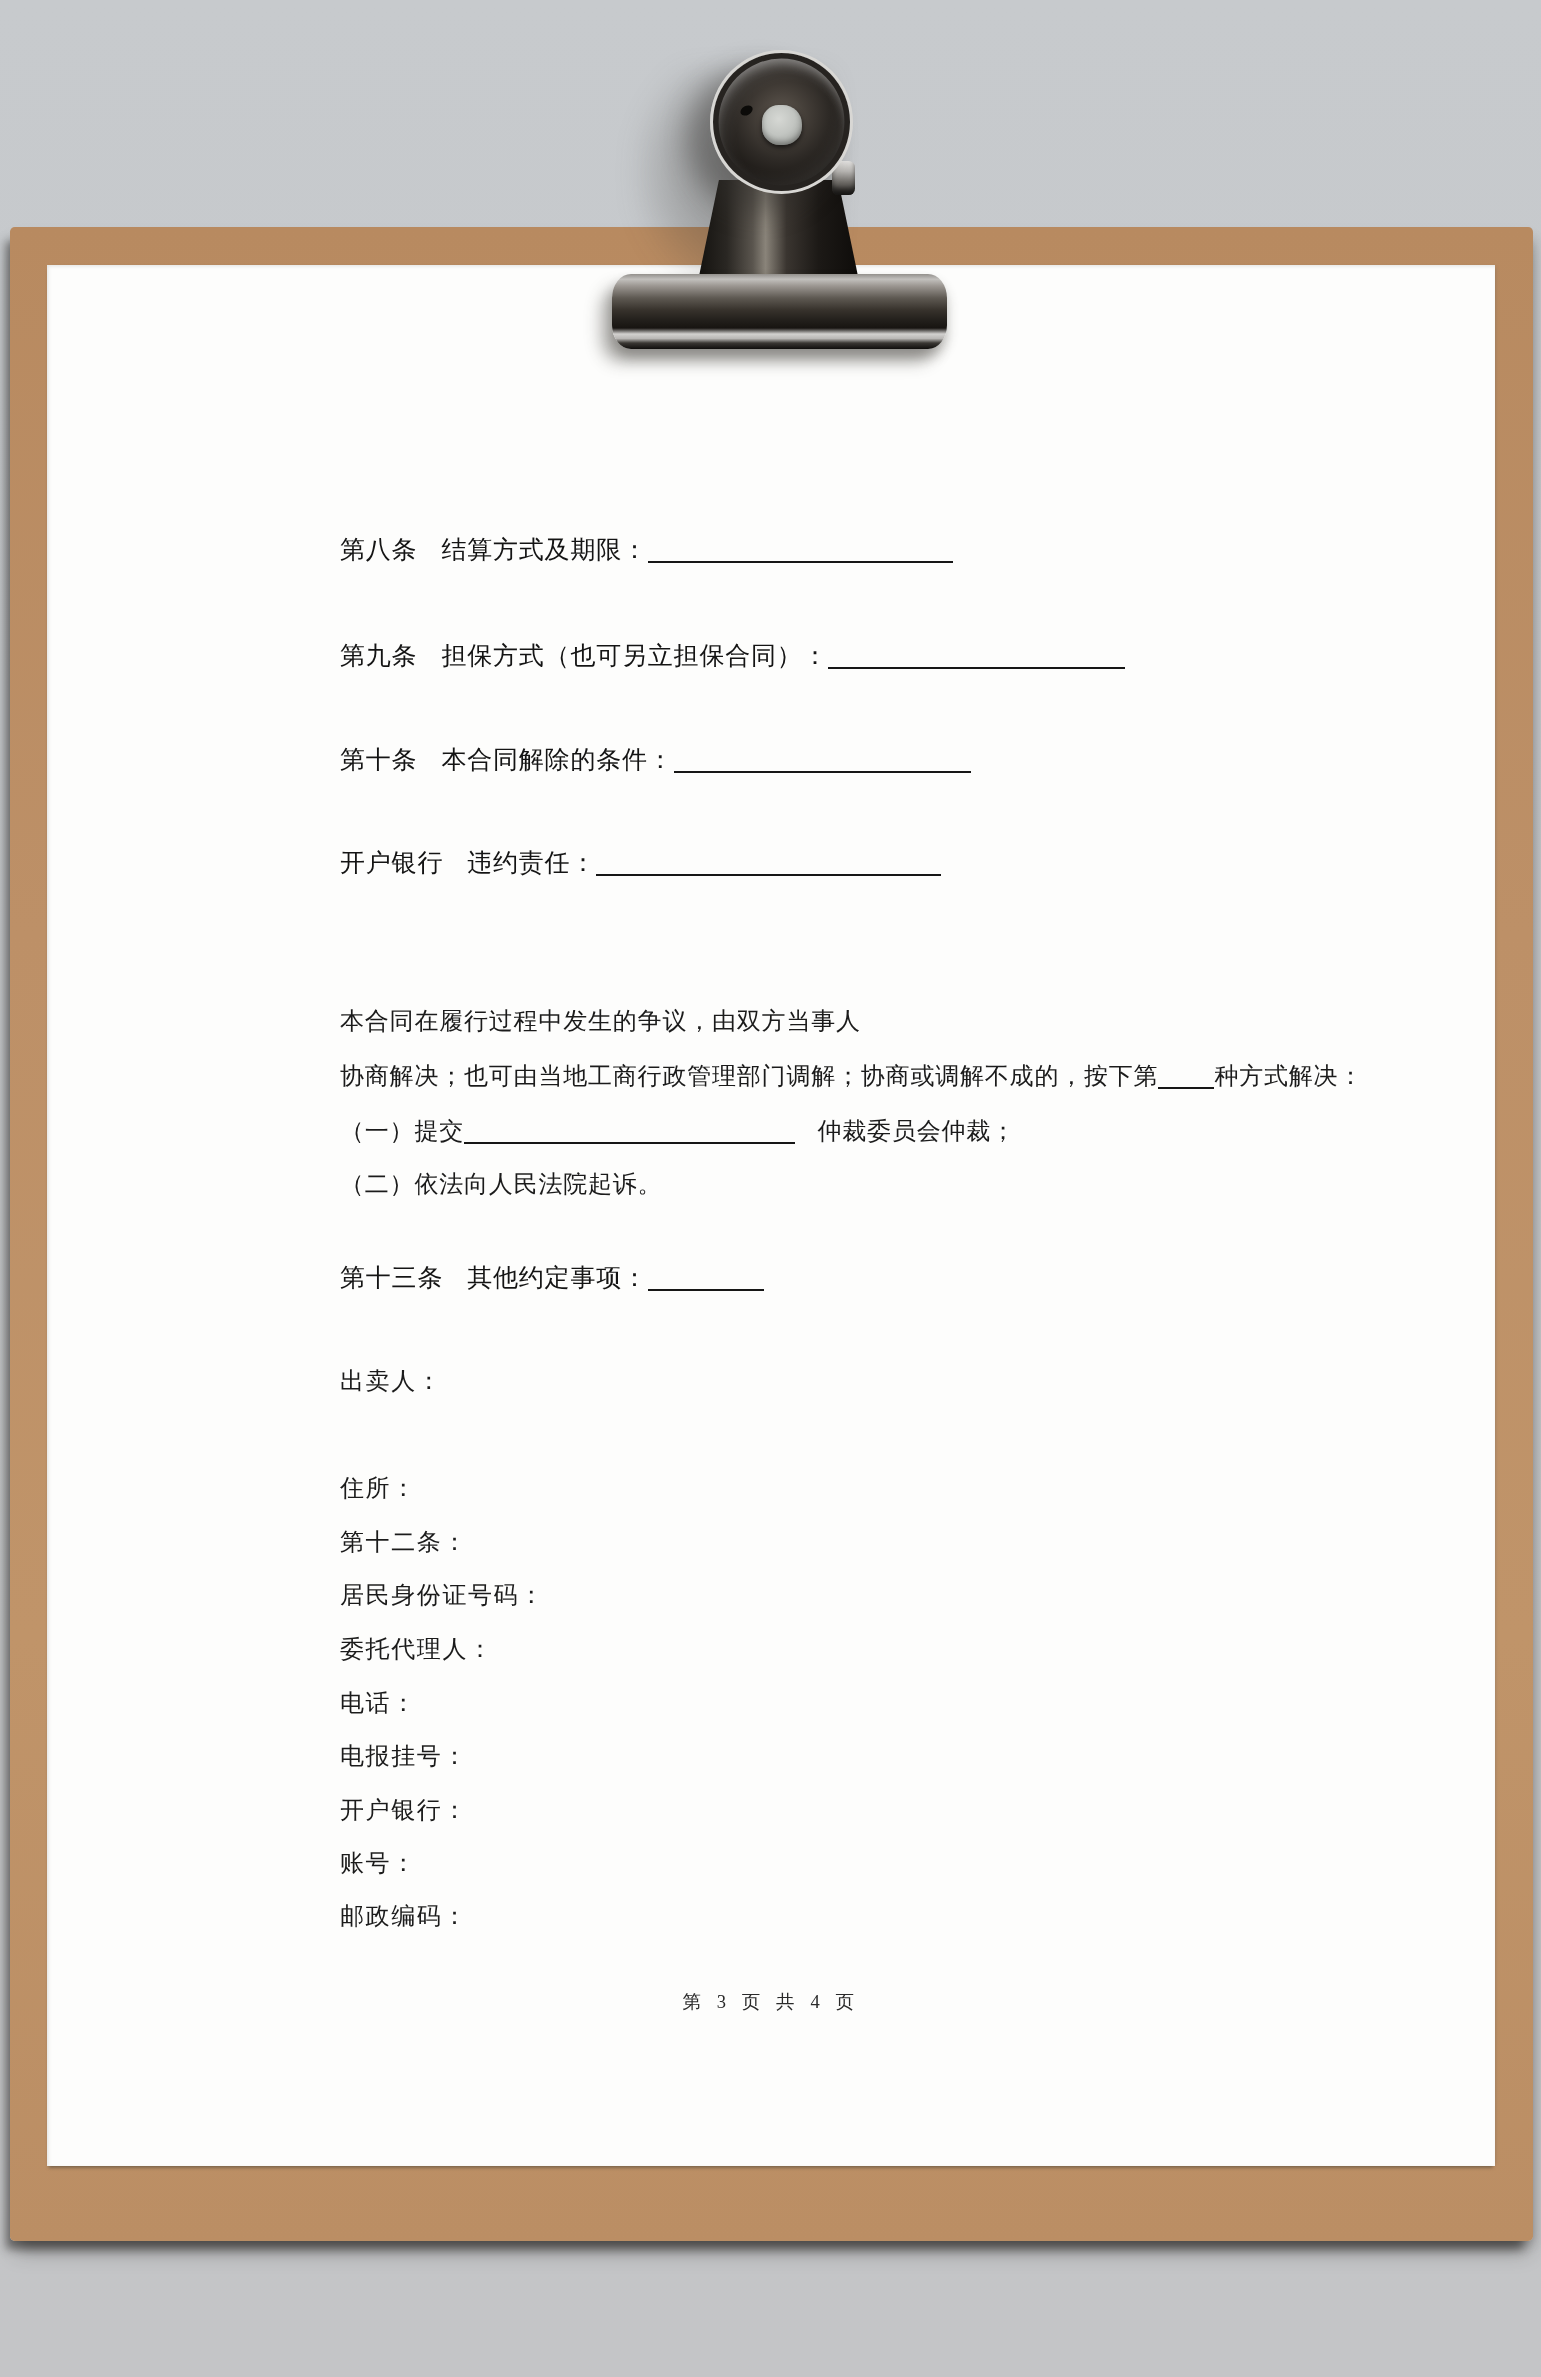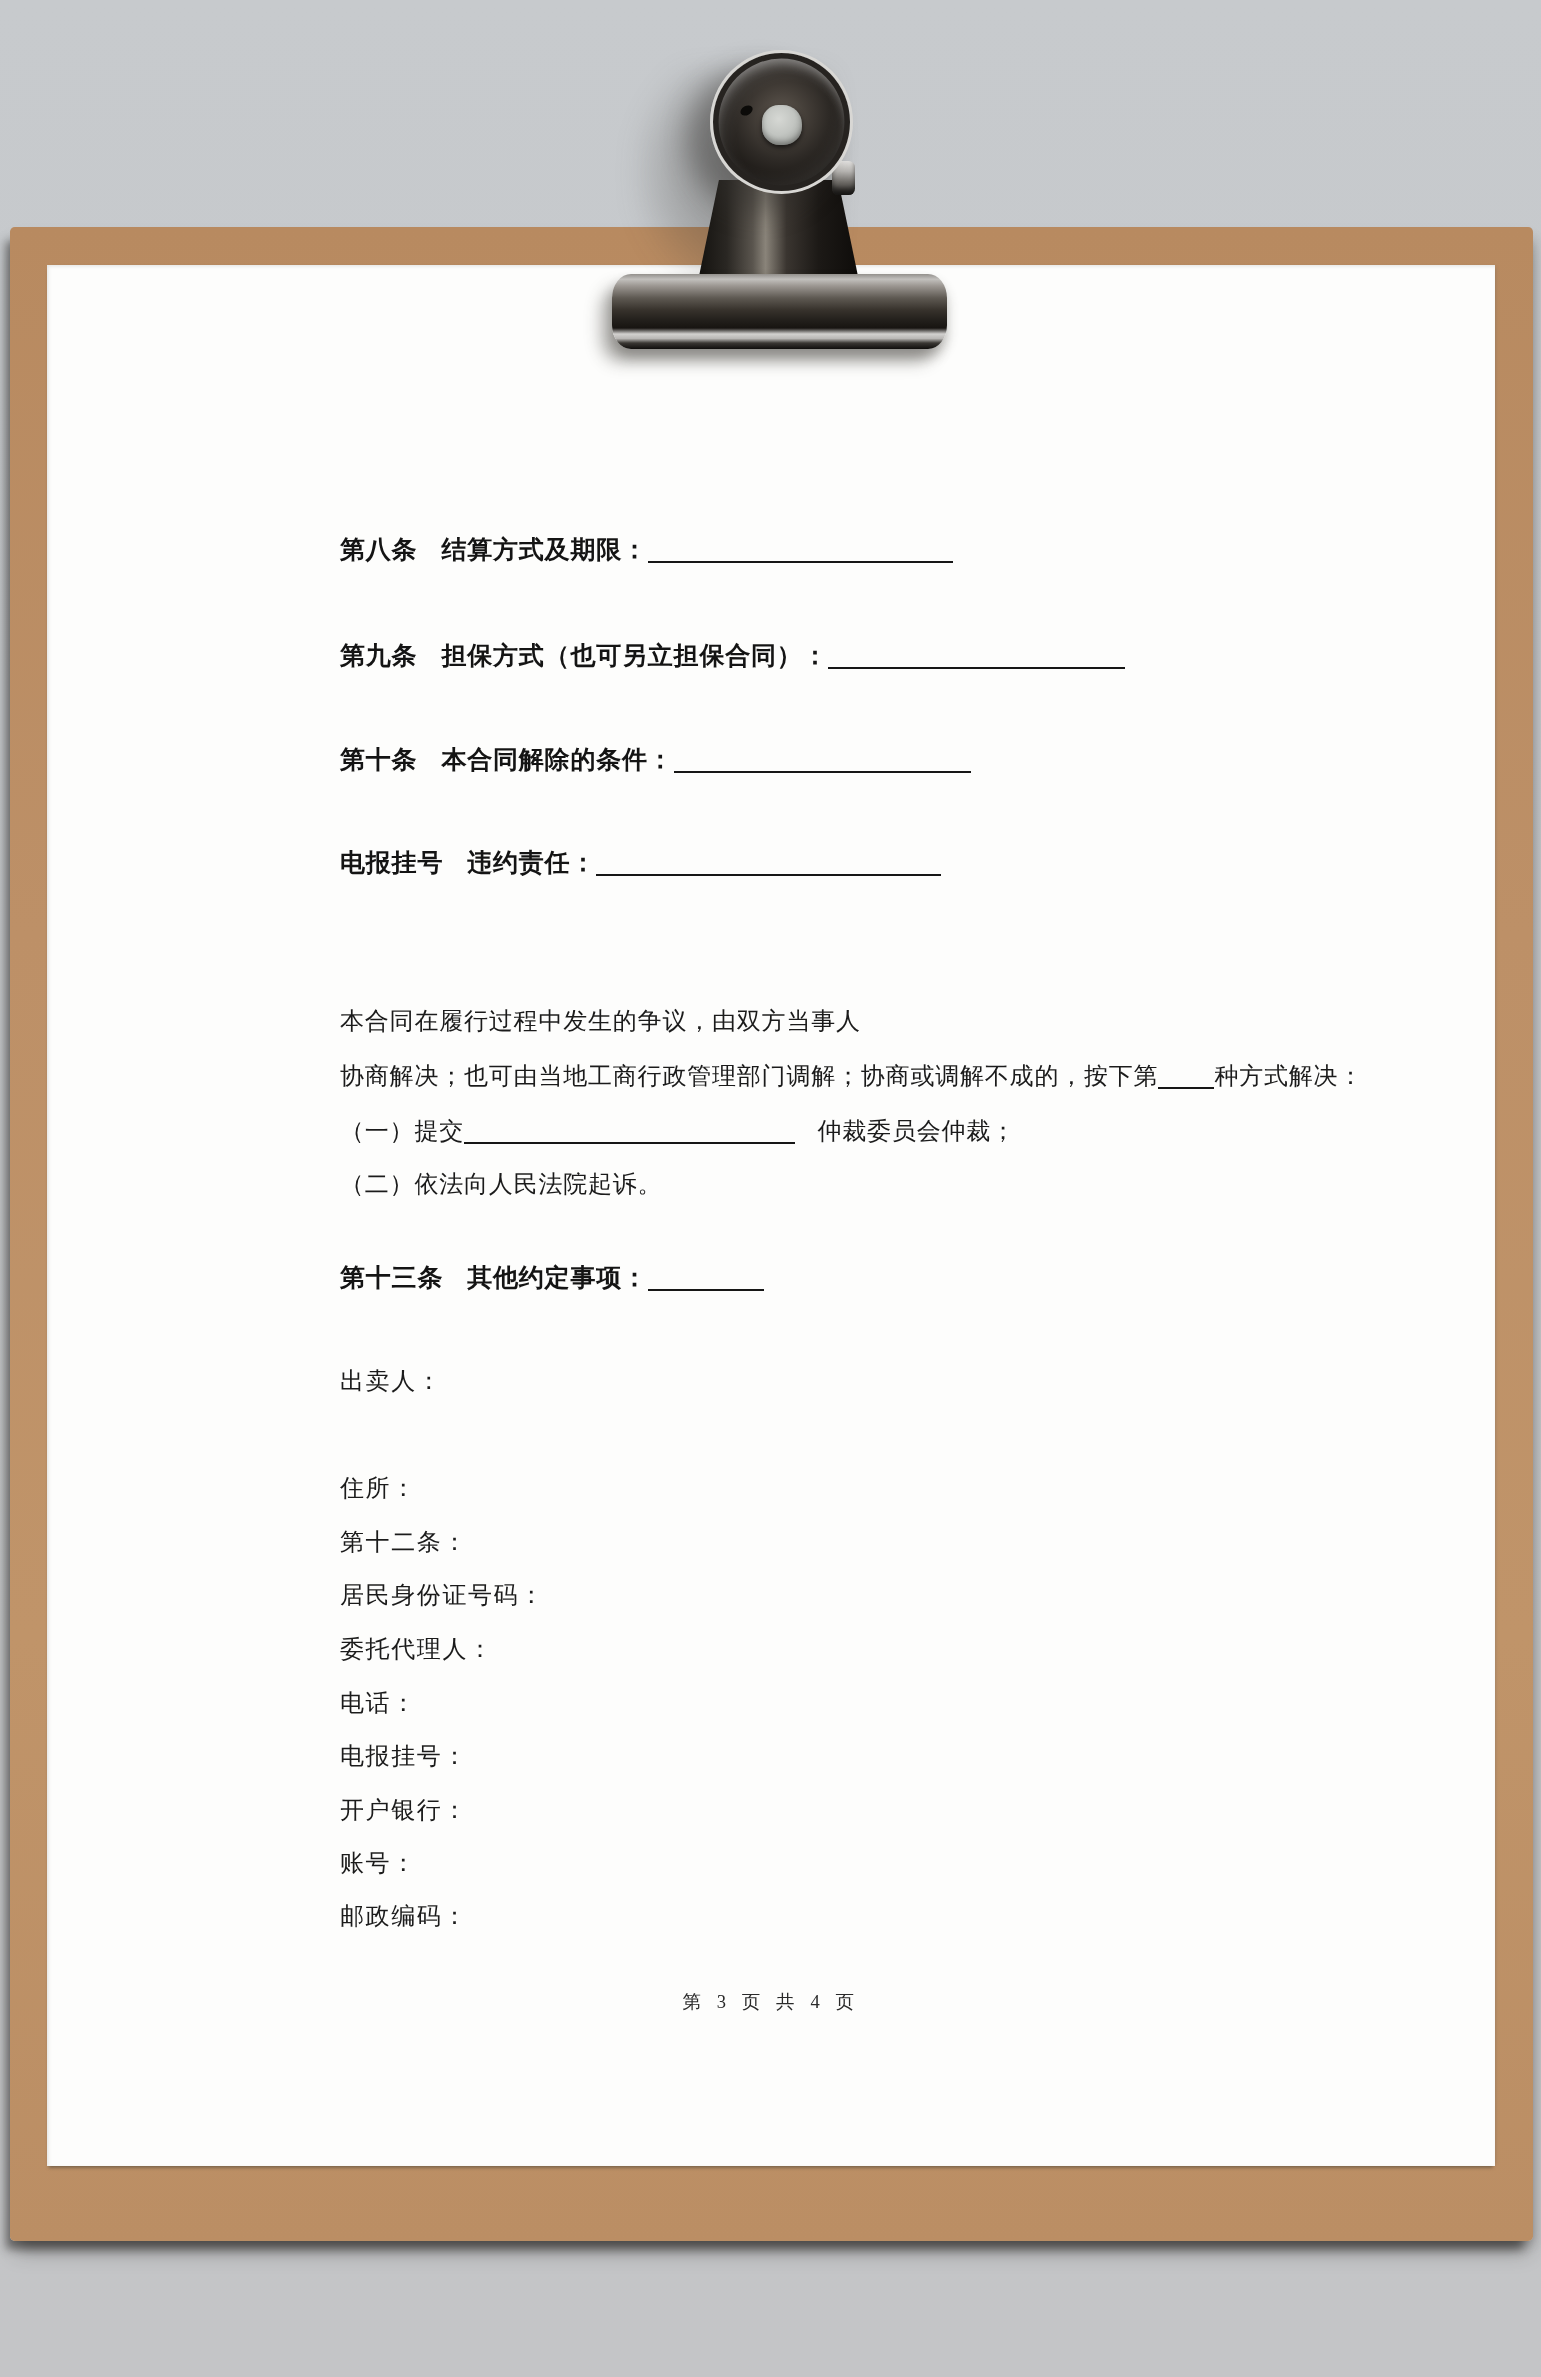--- a/index.html
+++ b/index.html
@@ -30,21 +30,21 @@
                 2.4px 0 3.2px -1.6px rgba(110,104,94,.30),
                 inset 1.6px 1.6px 3.2px rgba(60,55,50,.12);
     z-index:2;
   }
 
   .line {
     position:absolute; left:293px; right:48px;
     font-size:24px; line-height:29px; color:#1b1b1b;
     letter-spacing:0.8px; white-space:nowrap;
   }
-  .heading { font-family:"Liberation Sans", sans-serif; font-weight:bold; font-size:25px; color:#141414; }
+  .heading { font-family:"Liberation Sans", sans-serif; font-weight:normal; font-size:25px; color:#141414; }
   .heading .art-label { margin-right:24px; }
   .para  { font-weight:500; }
   .field { letter-spacing:1.6px; }
 
   .blank {
     display:inline-block; height:22.5px;
     border-bottom:2.4px solid #161616;
     vertical-align:-4.8px;
   }
   .gap-after-blank { margin-left:22.5px; }
@@ -126,21 +126,21 @@
 
   <div class="line heading" style="top:376px">
     <span class="art-label">第九条</span><span>担保方式（也可另立担保合同）：</span><span class="blank" style="width:297px"></span>
   </div>
 
   <div class="line heading" style="top:480px">
     <span class="art-label">第十条</span><span>本合同解除的条件：</span><span class="blank" style="width:297px"></span>
   </div>
 
   <div class="line heading" style="top:583px">
-    <span class="art-label">电报挂号</span><span>违约责任：</span><span class="blank" style="width:345px"></span>
+    <span class="art-label">开户银行</span><span>违约责任：</span><span class="blank" style="width:345px"></span>
   </div>
 
 
   <div class="line para" style="top:742px">本合同在履行过程中发生的争议，由双方当事人</div>
 
   <div class="line para" style="top:797px">
     <span>协商解决；也可由当地工商行政管理部门调解；协商或调解不成的，按下第</span><span class="blank" style="width:56px"></span><span>种方式解决：</span>
   </div>
 
   <div class="line para" style="top:852px">

